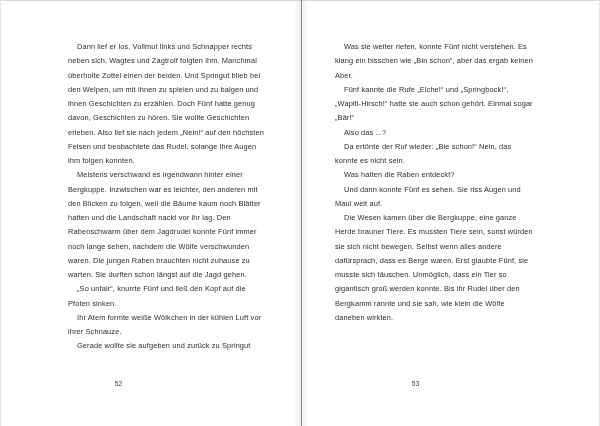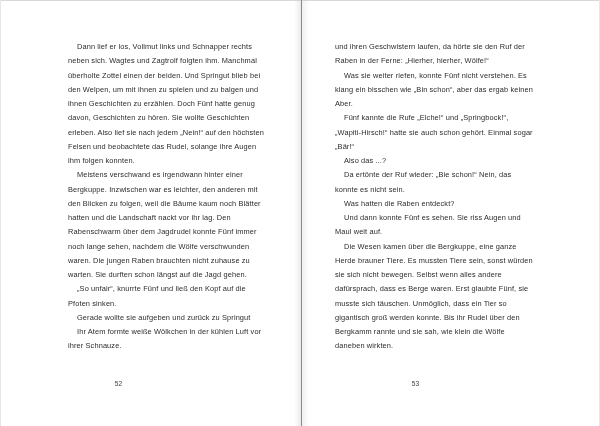--- a/index.html
+++ b/index.html
@@ -128,29 +128,28 @@
 
   <div class="gutter-shadow-left"></div>
   <div class="gutter-shadow-right"></div>
   <div class="gutter"></div>
 
   <div class="page page-left">
     <div class="text-block">
       <p class="para">Dann lief er los, Vollmut links und Schnapper rechts neben sich. Wagtes und Zagtrolf folgten ihm. Manchmal überholte Zottel einen der beiden. Und Springut blieb bei den Welpen, um mit ihnen zu spielen und zu balgen und ihnen Geschichten zu erzählen. Doch Fünf hatte genug davon, Geschichten zu hören. Sie wollte Geschichten erleben. Also lief sie nach jedem „Nein!“ auf den höchsten Felsen und beobachtete das Rudel, solange ihre Augen ihm folgen konnten.</p>
       <p class="para">Meistens verschwand es irgendwann hinter einer Bergkuppe. Inzwischen war es leichter, den anderen mit den Blicken zu folgen, weil die Bäume kaum noch Blätter hatten und die Landschaft nackt vor ihr lag. Den Rabenschwarm über dem Jagdrudel konnte Fünf immer noch lange sehen, nachdem die Wölfe verschwunden waren. Die jungen Raben brauchten nicht zuhause zu warten. Sie durften schon längst auf die Jagd gehen.</p>
       <p class="para">„So unfair“, knurrte Fünf und ließ den Kopf auf die Pfoten sinken.</p>
+      <p class="para">Ihr Atem formte weiße Wölkchen in der kühlen Luft vor ihrer Schnauze.</p>
       <p class="para">Gerade wollte sie aufgeben und zurück zu Springut</p>
-      <p class="para">Ihr Atem formte weiße Wölkchen in der kühlen Luft vor ihrer Schnauze.</p>
     </div>
     <div class="folio">52</div>
   </div>
 
   <div class="page page-right">
     <div class="text-block">
-      <p class="para no-indent">und ihren Geschwistern laufen, da hörte sie den Ruf der Raben in der Ferne: „Hierher, hierher, Wölfe!“</p>
       <p class="para">Was sie weiter riefen, konnte Fünf nicht verstehen. Es klang ein bisschen wie „Bin schon“, aber das ergab keinen Aber.</p>
       <p class="para">Fünf kannte die Rufe „Elche!“ und „Springbock!“, „Wapiti-Hirsch!“ hatte sie auch schon gehört. Einmal sogar „Bär!“</p>
       <p class="para">Also das ...?</p>
       <p class="para">Da ertönte der Ruf wieder: „Bie schon!“ Nein, das konnte es nicht sein.</p>
       <p class="para">Was hatten die Raben entdeckt?</p>
       <p class="para">Und dann konnte Fünf es sehen. Sie riss Augen und Maul weit auf.</p>
       <p class="para">Die Wesen kamen über die Bergkuppe, eine ganze Herde brauner Tiere. Es mussten Tiere sein, sonst würden sie sich nicht bewegen. Selbst wenn alles andere dafürsprach, dass es Berge waren. Erst glaubte Fünf, sie musste sich täuschen. Unmöglich, dass ein Tier so gigantisch groß werden konnte. Bis ihr Rudel über den Bergkamm rannte und sie sah, wie klein die Wölfe daneben wirkten.</p>
     </div>
     <div class="folio">53</div>
   </div>

